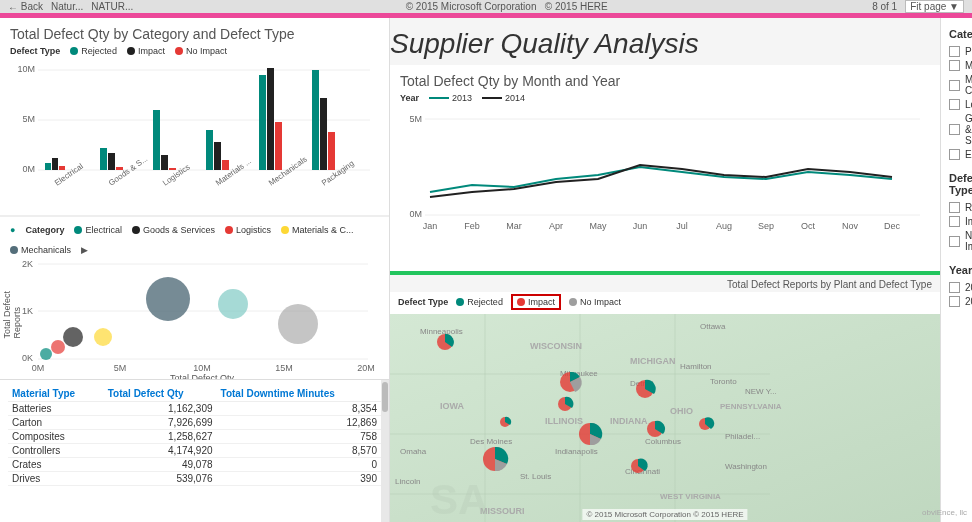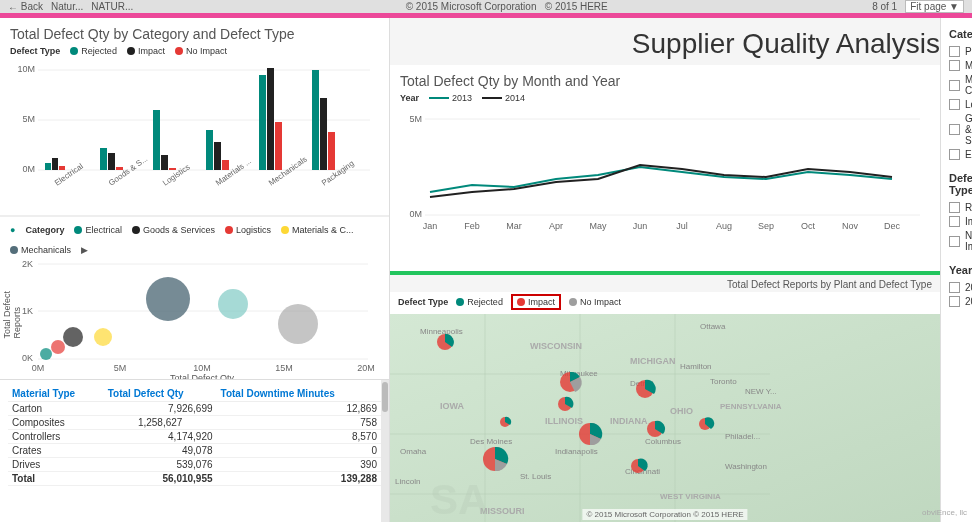--- a/index.html
+++ b/index.html
@@ -11,21 +11,21 @@
 
     .main-content { display: flex; flex: 1; overflow: hidden; }
 
     .left-panel { width: 390px; display: flex; flex-direction: column; border-right: 1px solid #ddd; }
 
     .center-panel { flex: 1; display: flex; flex-direction: column; }
 
     .right-panel { width: 155px; background: #fff; border-left: 1px solid #ddd; padding: 10px 8px; overflow-y: auto; }
 
     
-    .title-area { text-align: right; padding: 10px 0 5px 0; }
+    .title-area { text-align: left; padding: 10px 0 5px 0; font-style: italic; }
     .title-area h1 { font-size: 28px; font-weight: 300; color: #333; }
 
     
     .bar-chart-section { background: #fff; padding: 8px 10px; border-bottom: 1px solid #eee; height: 200px; }
     .chart-title { font-size: 14px; color: #555; margin-bottom: 4px; }
     .legend { display: flex; gap: 10px; margin-bottom: 4px; font-size: 9px; align-items: center; }
     .legend-item { display: flex; align-items: center; gap: 3px; }
     .legend-dot { width: 8px; height: 8px; border-radius: 50%; display: inline-block; }
 
     
@@ -212,49 +212,49 @@
         </div>
         <table class="data-table">
           <thead>
             <tr>
               <th>Material Type</th>
               <th>Total Defect Qty</th>
               <th>Total Downtime Minutes</th>
             </tr>
           </thead>
           <tbody id="table-body">
+          <tr>
+                <td>Batteries</td>
+                <td style="text-align:right;">1,162,309</td>
+                <td style="text-align:right;">8,354</td>
+              </tr>
               <tr>
                 <td>Carton</td>
                 <td style="text-align:right;">7,926,699</td>
                 <td style="text-align:right;">12,869</td>
               </tr>
               <tr>
                 <td>Composites</td>
-                <td style="text-align:center;">1,258,627</td>
+                <td style="text-align:right;">1,258,627</td>
                 <td style="text-align:right;">758</td>
               </tr>
               <tr>
                 <td>Controllers</td>
                 <td style="text-align:right;">4,174,920</td>
                 <td style="text-align:right;">8,570</td>
               </tr>
               <tr>
                 <td>Crates</td>
                 <td style="text-align:right;">49,078</td>
                 <td style="text-align:right;">0</td>
               </tr>
               <tr>
                 <td>Drives</td>
                 <td style="text-align:right;">539,076</td>
                 <td style="text-align:right;">390</td>
-              </tr>
-              <tr class="total-row">
-                <td>Total</td>
-                <td style="text-align:right;">56,010,955</td>
-                <td style="text-align:right;">139,288</td>
               </tr>
             </tbody>
         </table>
       </div>
     </div>
 
     <div class="center-panel">
 
       <div class="title-area">
         <h1>Supplier Quality Analysis</h1>

